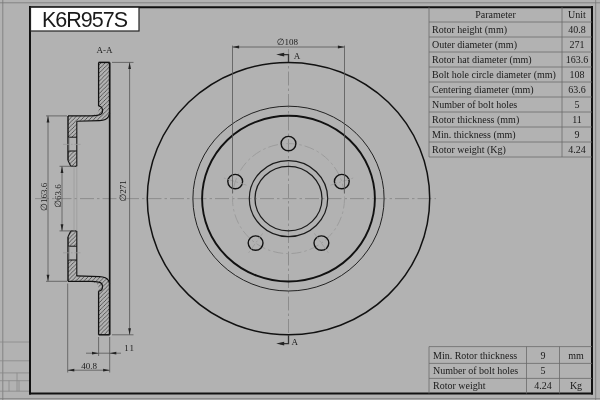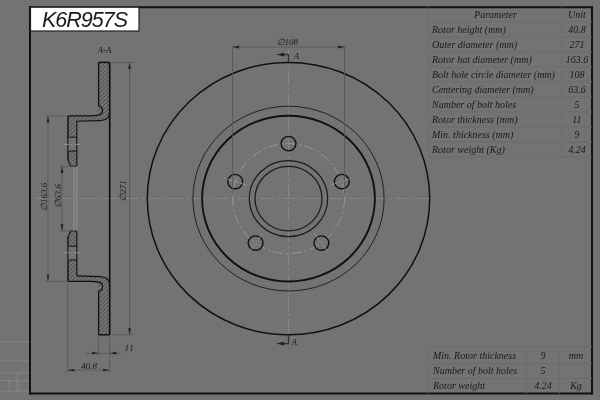--- a/index.html
+++ b/index.html
@@ -1,16 +1,16 @@
 <!DOCTYPE html>
 <html><head>
 <meta charset="utf-8">
 <style>
   html,body{margin:0;padding:0;background:#fff;}
-  #sheet{position:relative;filter:grayscale(1);width:600px;height:400px;background:#737373;overflow:hidden;font-style:italic;}
+  #sheet{position:relative;filter:grayscale(1);width:600px;height:400px;background:#eab308;overflow:hidden;}
   svg{position:absolute;left:0;top:0;}
   text{font-family:"Liberation Serif", serif;fill:#1a1a1a;}
 </style>
 </head>
 <body>
 <div id="sheet">
 <svg width="600" height="400" viewBox="0 0 600 400">
 <defs>
   <pattern id="hat45" width="4.1" height="4.1" patternUnits="userSpaceOnUse">
     <path d="M-1,1 L1,-1 M0,4.1 L4.1,0 M3.1,5.1 L5.1,3.1" stroke="#3a3a3a" stroke-width="0.75" fill="none"></path>

